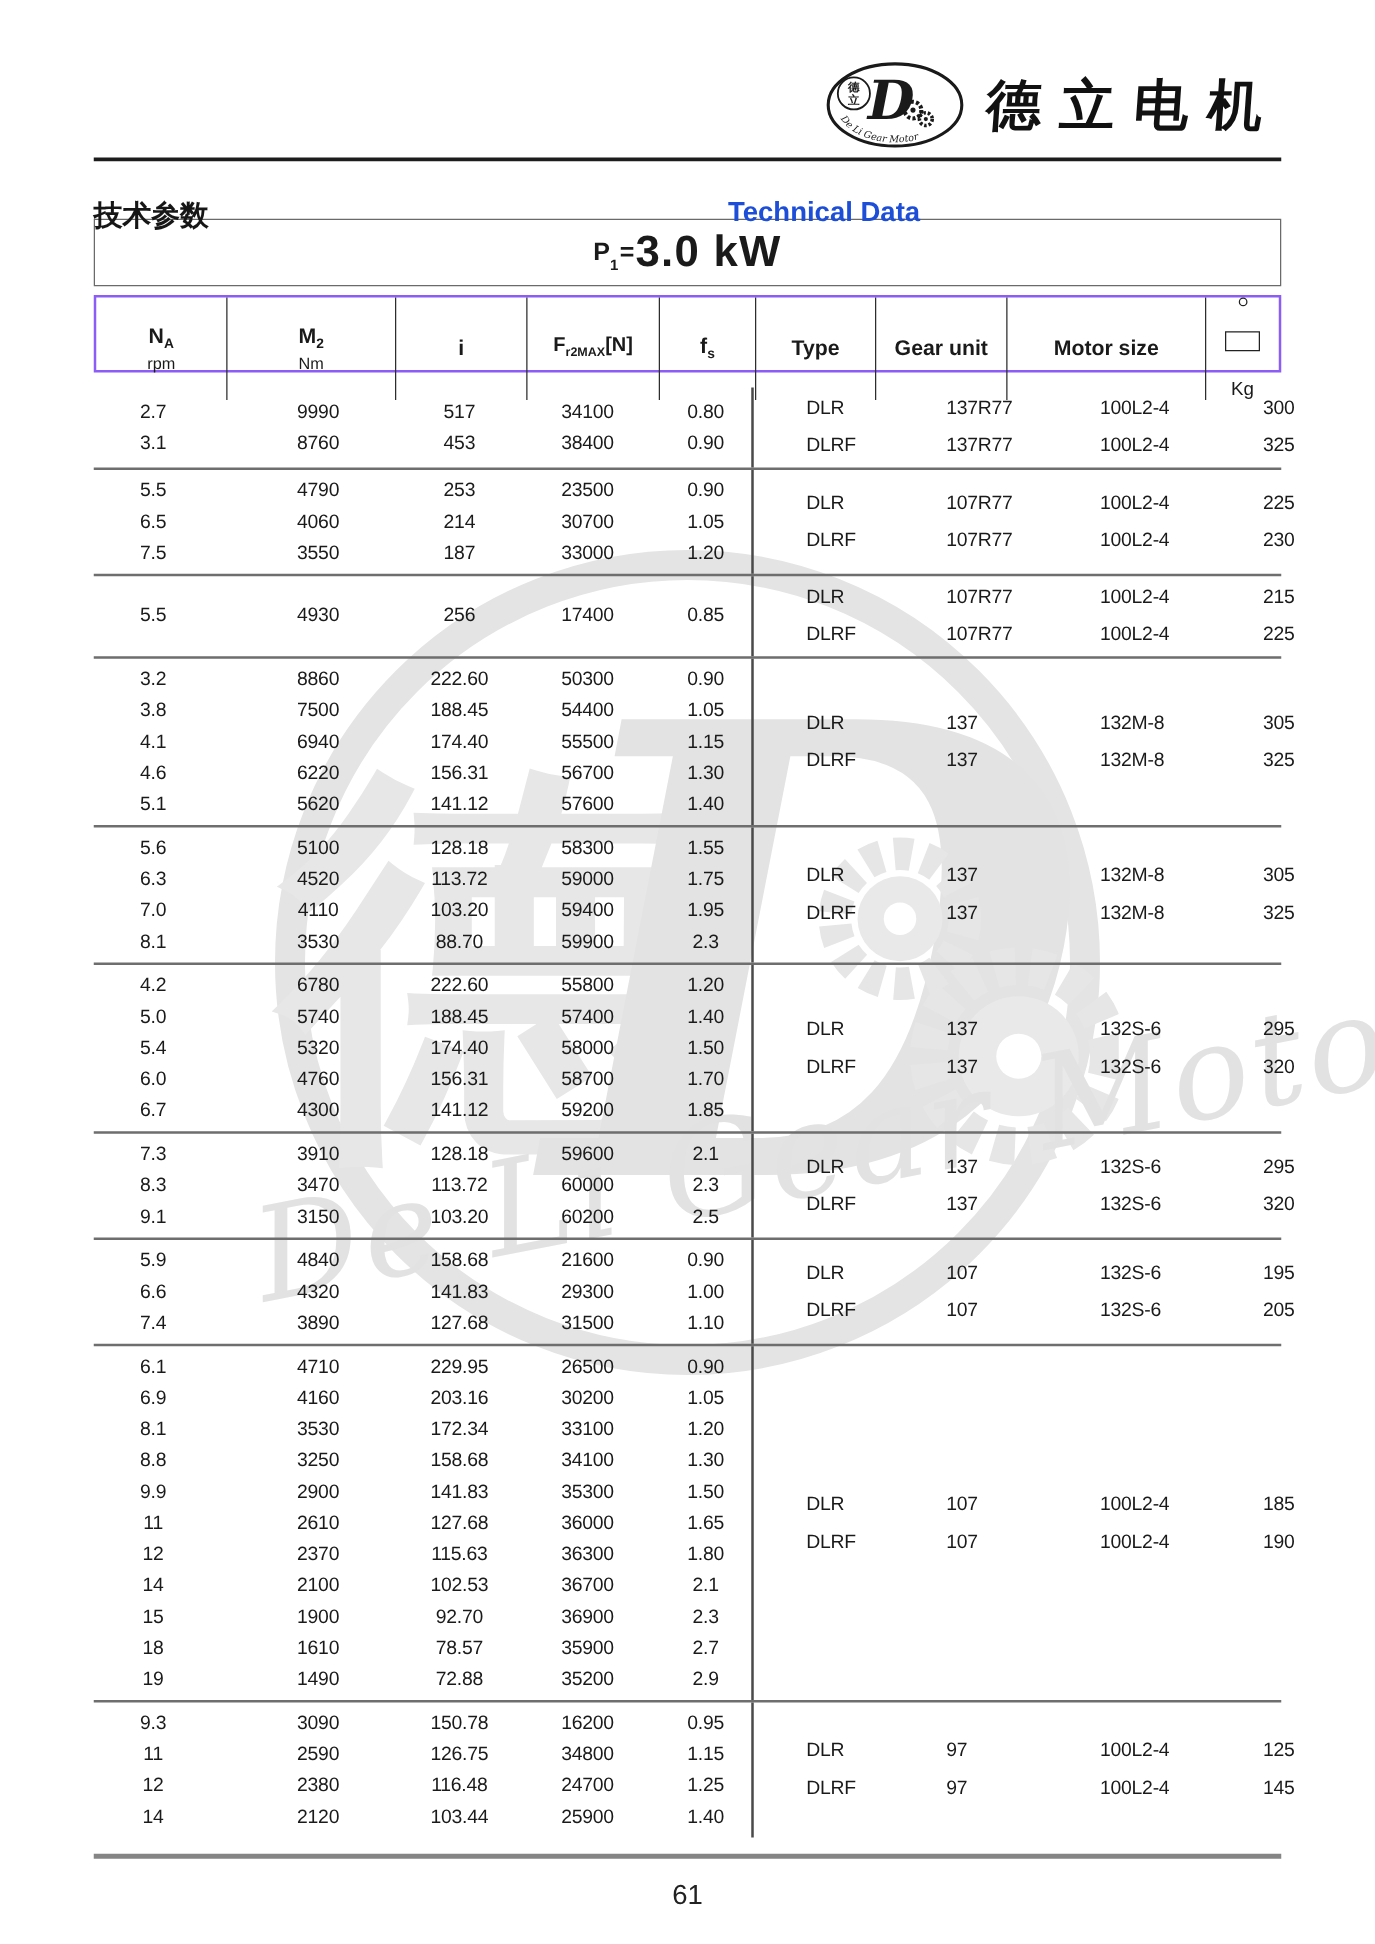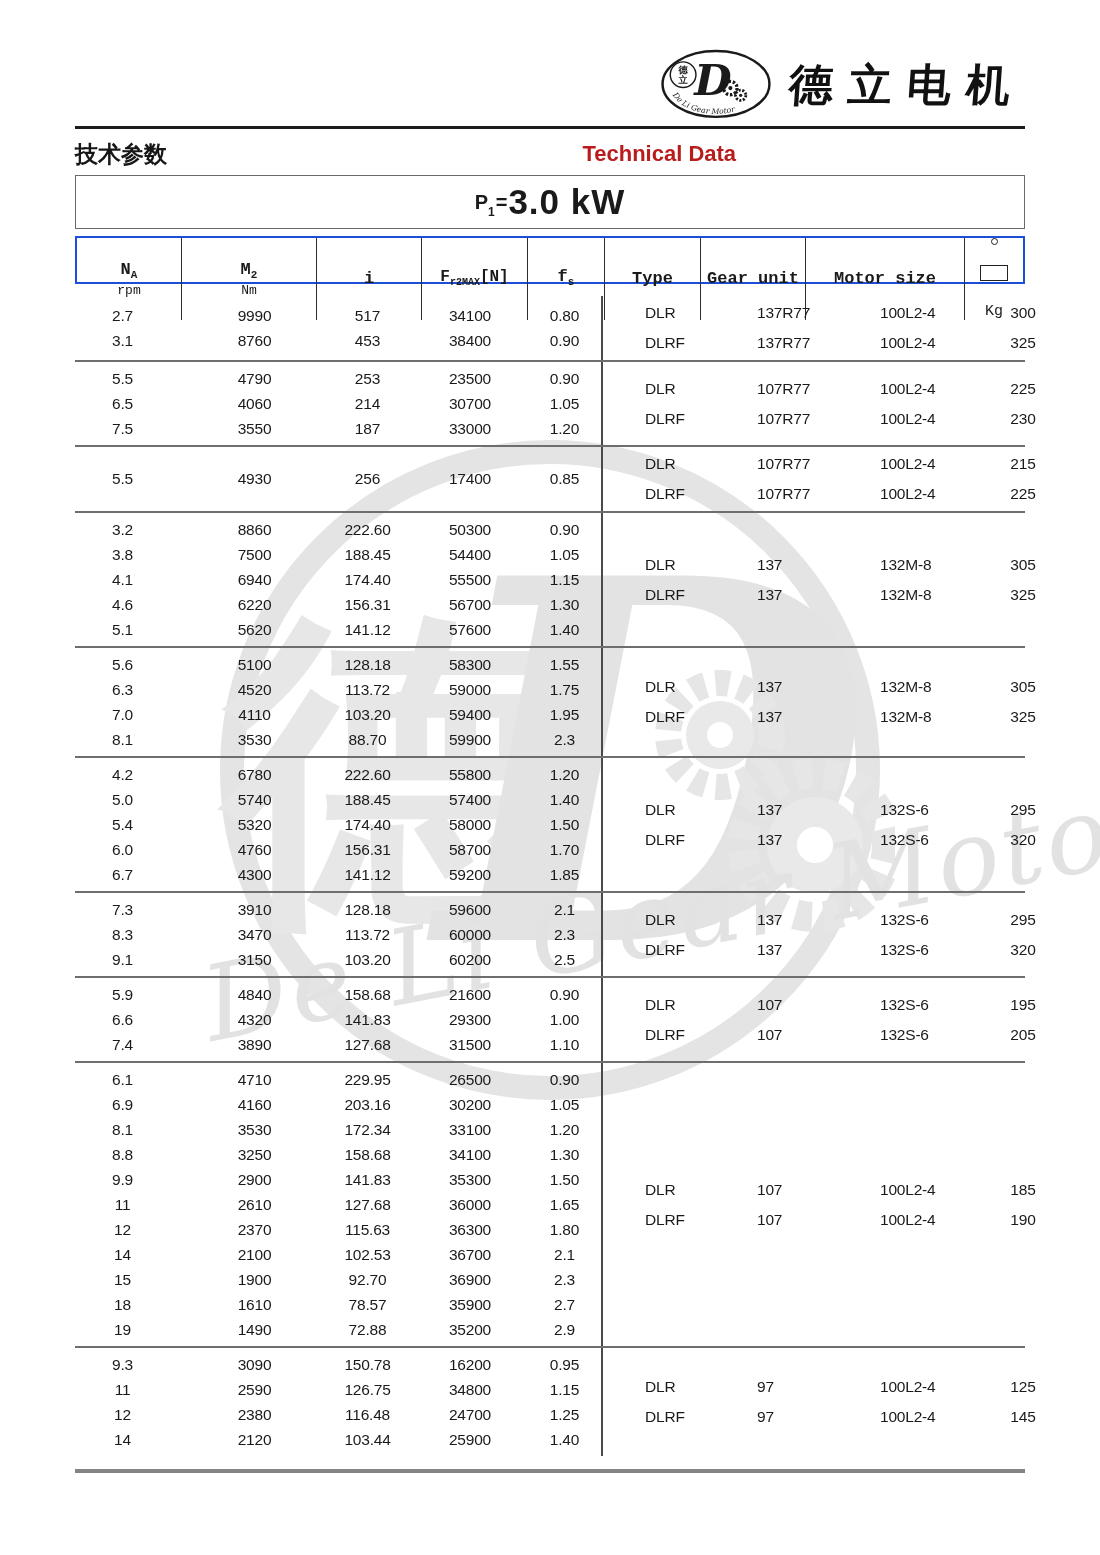--- a/index.html
+++ b/index.html
@@ -19,35 +19,35 @@
   
   .masthead{height:126px;position:relative;}
   .logo-lockup{position:absolute;right:0;top:48px;display:flex;align-items:center;gap:14px;}
   .logo-mark{width:118px;height:74px;}
   .brand-cn{font-family:"DejaVu Serif","Liberation Serif",serif;font-weight:900;
     font-size:44px;letter-spacing:15px;color:#111;line-height:1;transform:skewX(-4deg);}
   .top-rule{height:3px;background:#1c1c1c;}
 
   
   .title-row{position:relative;height:46px;}
-  .title-cn{position:absolute;left:0;top:10px;font-size:23px;font-weight:bold;color:#161616;}
-  .title-en{position:absolute;left:61.5%;top:12px;transform:translateX(-50%);
-    font-size:22px;font-weight:bold;color:#b91c1c;}
+  .title-cn{position:absolute;left:0;top:28px;font-size:23px;font-weight:bold;color:#161616;}
+  .title-en{position:absolute;left:61.5%;top:28px;transform:translateX(-50%);
+    font-size:22px;font-weight:bold;color:#1d4ed8;}
 
   
   .power-box{height:52px;border:1.5px solid #6a6a6a;display:flex;align-items:center;justify-content:center;}
   .p-sym{font-size:20px;font-weight:bold;}
   .p-sub{font-size:12px;font-weight:bold;align-self:flex-end;margin-bottom:9px;}
   .p-eq{font-size:20px;font-weight:bold;margin:0 1px 0 1px;}
   .p-val{font-size:35px;font-weight:bold;letter-spacing:1px;}
 
   
-  .thead{margin-top:7px;display:grid;height:48px;box-sizing:border-box;
+  .thead{margin-top:7px;display:grid;height:62px;box-sizing:border-box;
     grid-template-columns:105px 135px 105px 106px 77px 96px 105px 159px 1fr;
-    border:2px solid #1d4ed8;background:transparent;font-family:Liberation Mono, monospace;}
+    border:2px solid #8b5cf6;background:transparent;}
   .th{border-right:1.5px solid #2d2d2d;display:flex;flex-direction:column;
     align-items:center;justify-content:center;line-height:1.05;}
   .th:last-child{border-right:none;}
   .h-main{font-weight:bold;font-size:17px;}
   .h-main sub{font-size:11px;font-weight:bold;}
   .h-unit{font-size:13px;margin-top:2px;}
   .h-fr{font-size:16px;}
   .h-fr sub{font-size:10px;}
   .wt-wrap{display:flex;flex-direction:column;align-items:center;gap:21px;}
   .wt-ring{width:7px;height:7px;border:1.5px solid #222;border-radius:50%;box-sizing:border-box;}
@@ -638,15 +638,16 @@
               <span class="cell c1">DLRF</span>
               <span class="cell c2">97</span>
               <span class="cell c3">100L2-4</span>
               <span class="cell c4">145</span>
             </div>
           </div>
       </div>
     </main>
 
     <div class="bottom-rule"></div>
+    <div class="page-num">61</div>
 
   </div>
 </div>
 
 </body></html>

